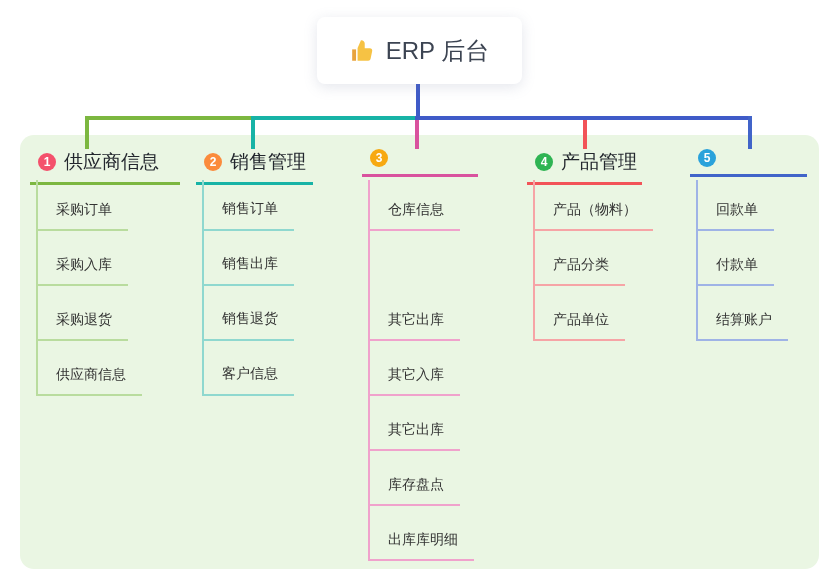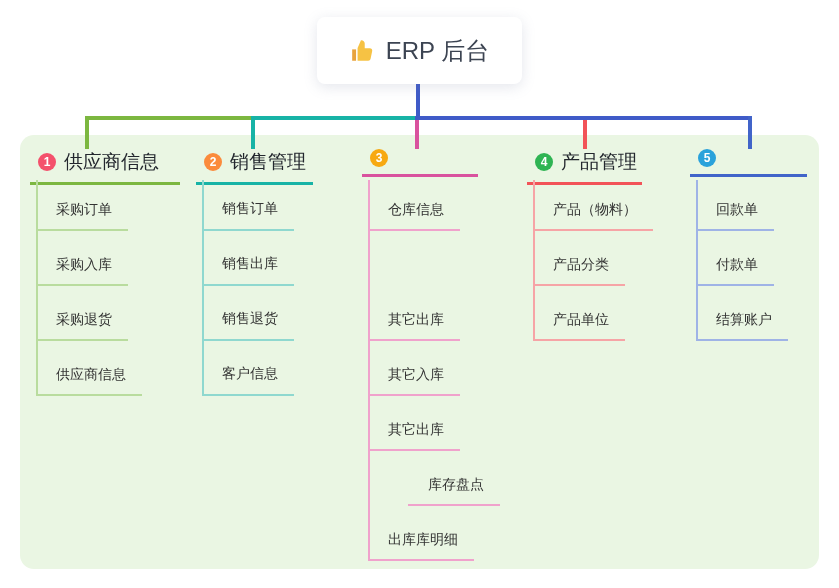--- a/index.html
+++ b/index.html
@@ -62,21 +62,21 @@
     position:absolute; white-space:nowrap;
     font-size:14px; color:#333; line-height:20px;
     padding:0 16px 10px 20px; border-bottom:2px solid;
   }
   .c1 { left:36px;  border-color:#b9dc9e; }
   .c2 { left:202px; border-color:#8fd8cf;font-family:Liberation Mono, monospace; }
   .c3 { left:368px; border-color:#f0a2cc; }
   .c4 { left:533px; border-color:#f6a4a6; }
   .c5 { left:696px; border-color:#9fb3e6; }
   .r0 { top:199px; } .r1 { top:254px; } .r2 { top:309px; } .r3 { top:364px; }
-  .r4 { top:419px; } .r5 { top:474px;margin-left:40px; } .r6 { top:529px; }
+  .r4 { top:419px; } .r5 { top:474px; } .r6 { top:529px; }
 </style>
 </head>
 <body>
 
 <div class="stage">
 
   <div class="panel"></div>
 
   <div class="line root-drop"></div>
   <div class="line h-green"></div>

